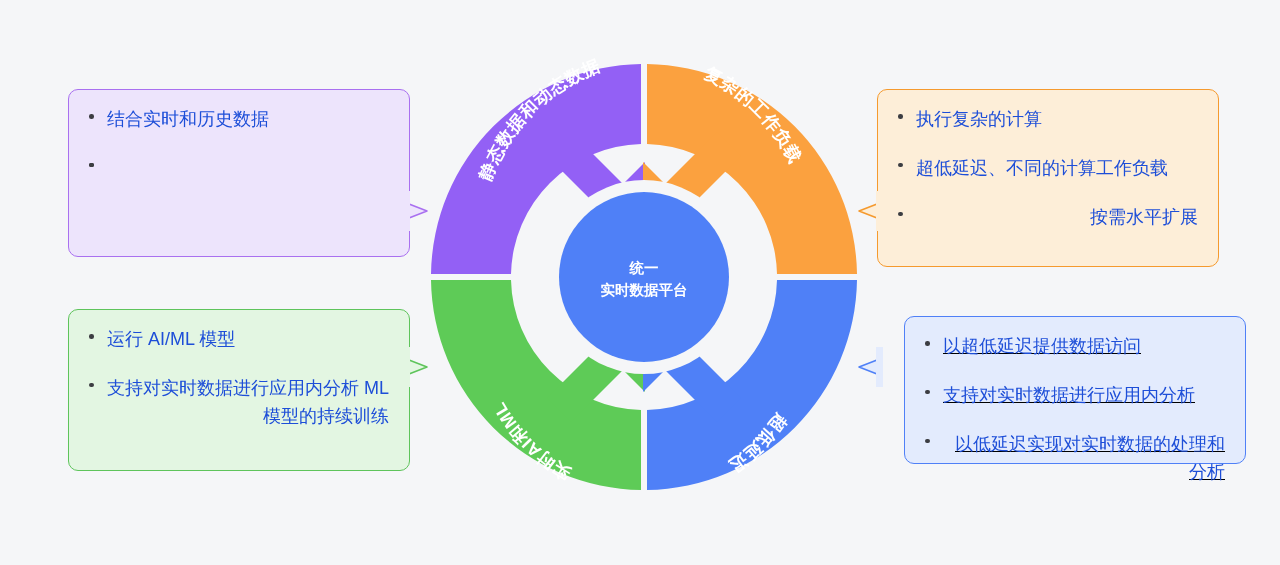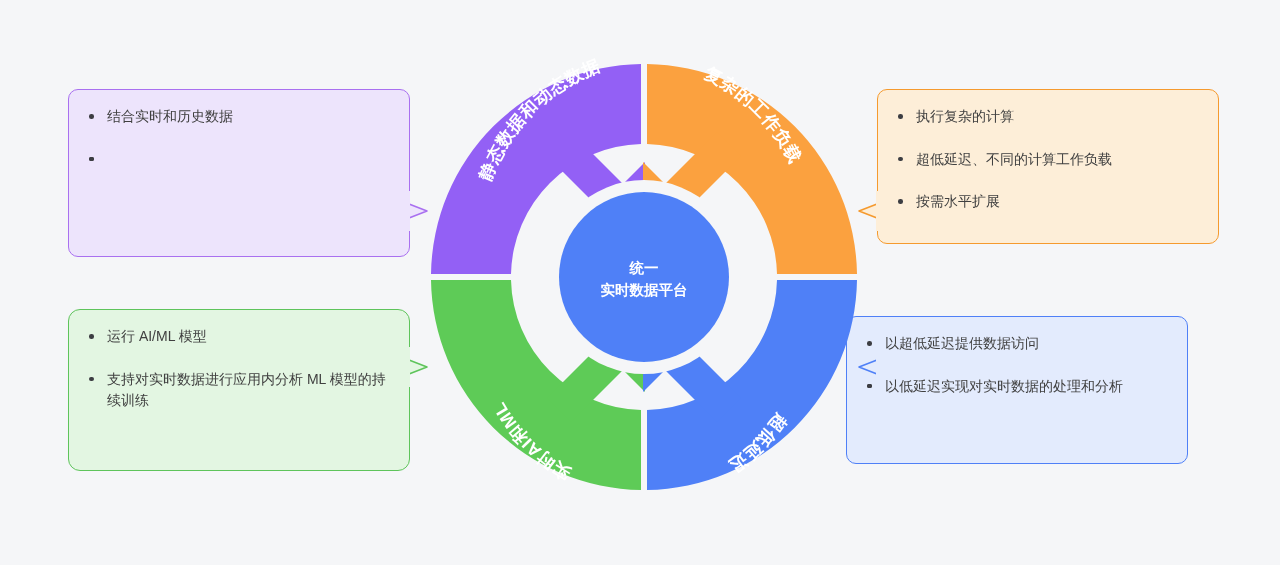--- a/index.html
+++ b/index.html
@@ -15,45 +15,45 @@
   .callout {
     position: absolute;
     border-radius: 10px;
     border: 1.6px solid;
     padding: 16px 20px 16px 18px;
   }
   .callout ul { list-style: none; }
   .callout li {
     position: relative;
     padding-left: 20px;
-    font-size: 14px;
+    font-size: 18px;
     line-height: 1.55;
-    color: #404040;
+    color: #1d4ed8;
     margin-bottom: 21px;
   }
-  .callout li:last-child { margin-bottom: 0; }
+  .callout li:last-child { margin-bottom: 0; text-align: right; }
   .callout li .bullet {
     position: absolute;
     left: 2px; top: 8px;
     width: 4.5px; height: 4.5px;
     border-radius: 50%;
     background: #3c3d42;
   }
 
   
   .c-purple { background: #ede4fc; border-color: #a970f0; }
   .c-orange { background: #fdeed8; border-color: #f59a2e; }
-  .c-green  { background: #e3f6e2; border-color: #5ec45b; border-radius: 12px; }
+  .c-green  { background: #e3f6e2; border-color: #5ec45b; }
   .c-blue   { background: #e3ebfd; border-color: #4f80f7; }
 
   
   #box-static-dynamic { left: 68px;  top: 89px;  width: 342px; height: 168px; }
-  #box-complex-wl     { left: 877px; top: 89px;  width: 342px; height: 155px; }
+  #box-complex-wl     { left: 877px; top: 89px;  width: 342px; height: 178px; }
   #box-ai-ml          { left: 68px;  top: 309px; width: 342px; height: 162px; }
-  #box-low-latency    { left: 846px; top: 316px; width: 342px; height: 148px; }
+  #box-low-latency    { left: 904px; top: 316px; width: 342px; height: 148px; text-decoration: underline; }
 
   
   .tail { position: absolute; width: 22px; height: 40px; }
   .tail svg { display: block; overflow: visible; }
   #tail-purple { left: 408px; top: 189px; }
   #tail-green  { left: 408px; top: 345px; }
   #tail-orange { left: 855px; top: 189px; }
   #tail-blue   { left: 855px; top: 345px; }
 
   
@@ -118,21 +118,21 @@
   <div class="tail" id="tail-green">
     <svg width="24" height="44" viewBox="0 0 24 44">
       <path d="M1,2 L1,15 L19,22 L1,29 L1,42" fill="#e3f6e2" stroke="#5ec45b" stroke-width="1.6" stroke-linejoin="round"></path>
       <rect x="-4" y="2" width="6" height="40" fill="#e3f6e2"></rect>
     </svg>
   </div>
 
   <div class="callout c-blue" id="box-low-latency">
     <ul>
       <li><span class="bullet"></span><span>以超低延迟提供数据访问</span></li>
-      <li><span class="bullet"></span></li>
+      <li><span class="bullet"></span><span>支持对实时数据进行应用内分析</span></li>
       <li><span class="bullet"></span><span>以低延迟实现对实时数据的处理和分析</span></li>
     </ul>
   </div>
   <div class="tail" id="tail-blue">
     <svg width="24" height="44" viewBox="0 0 24 44">
       <path d="M22,2 L22,15 L4,22 L22,29 L22,42" fill="#e3ebfd" stroke="#4f80f7" stroke-width="1.6" stroke-linejoin="round"></path>
       <rect x="21" y="2" width="7" height="40" fill="#e3ebfd"></rect>
     </svg>
   </div>
 

